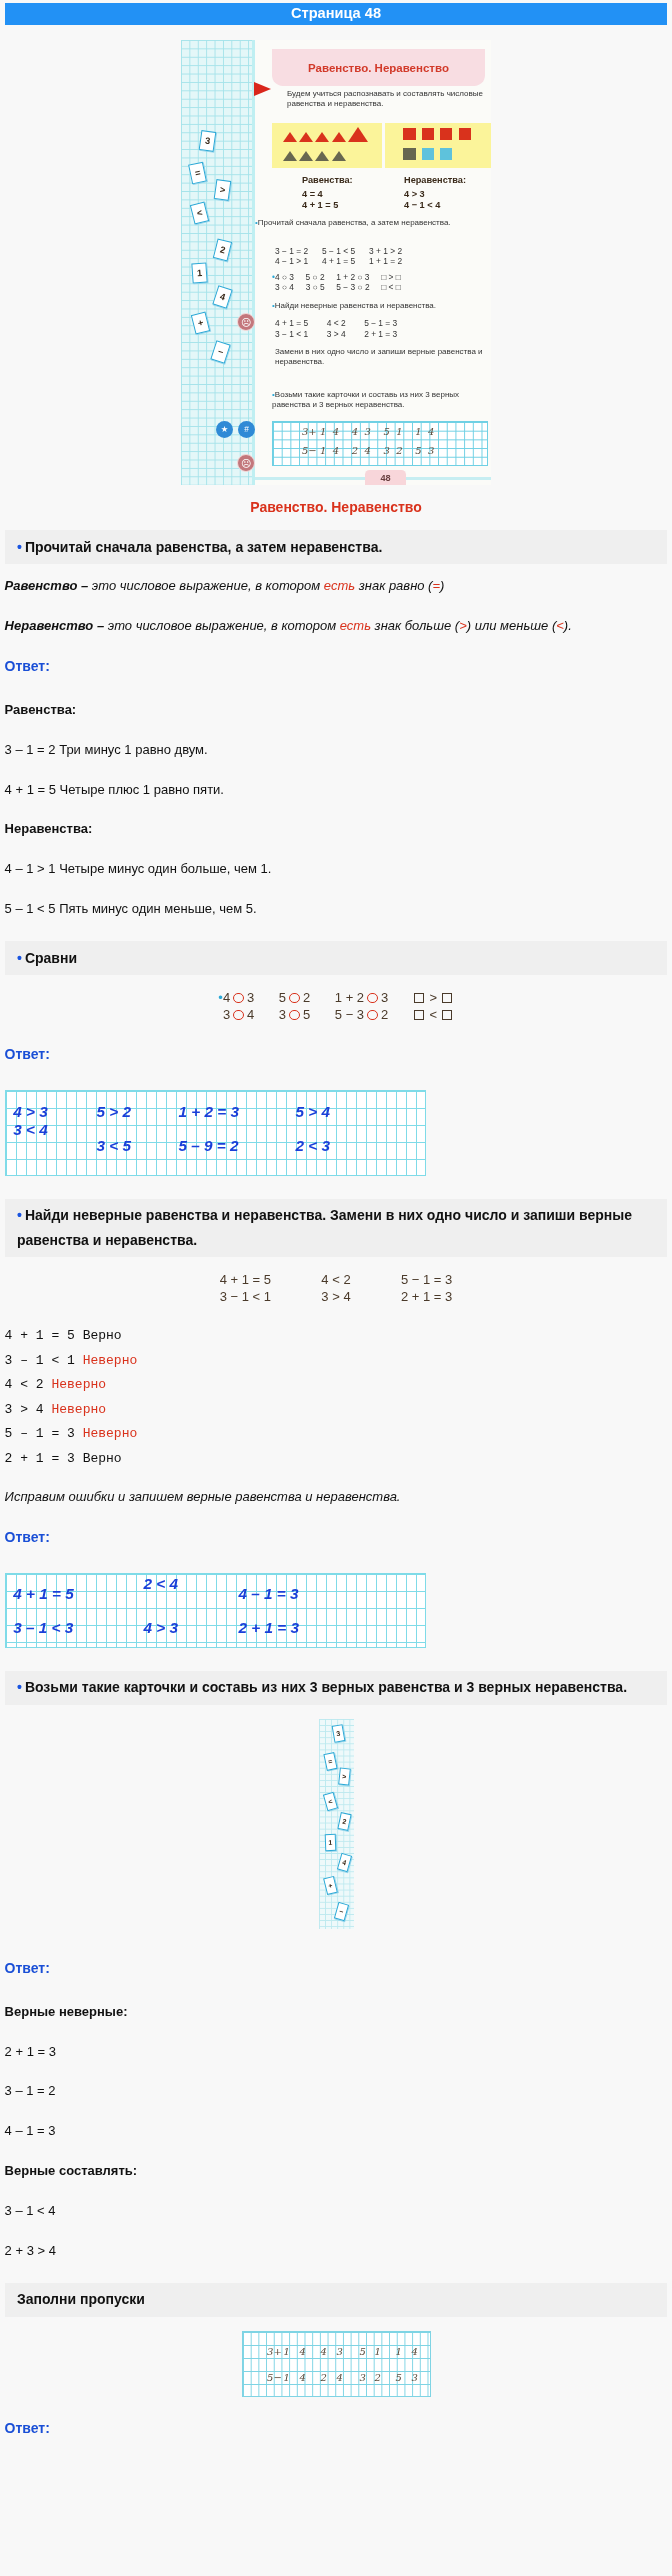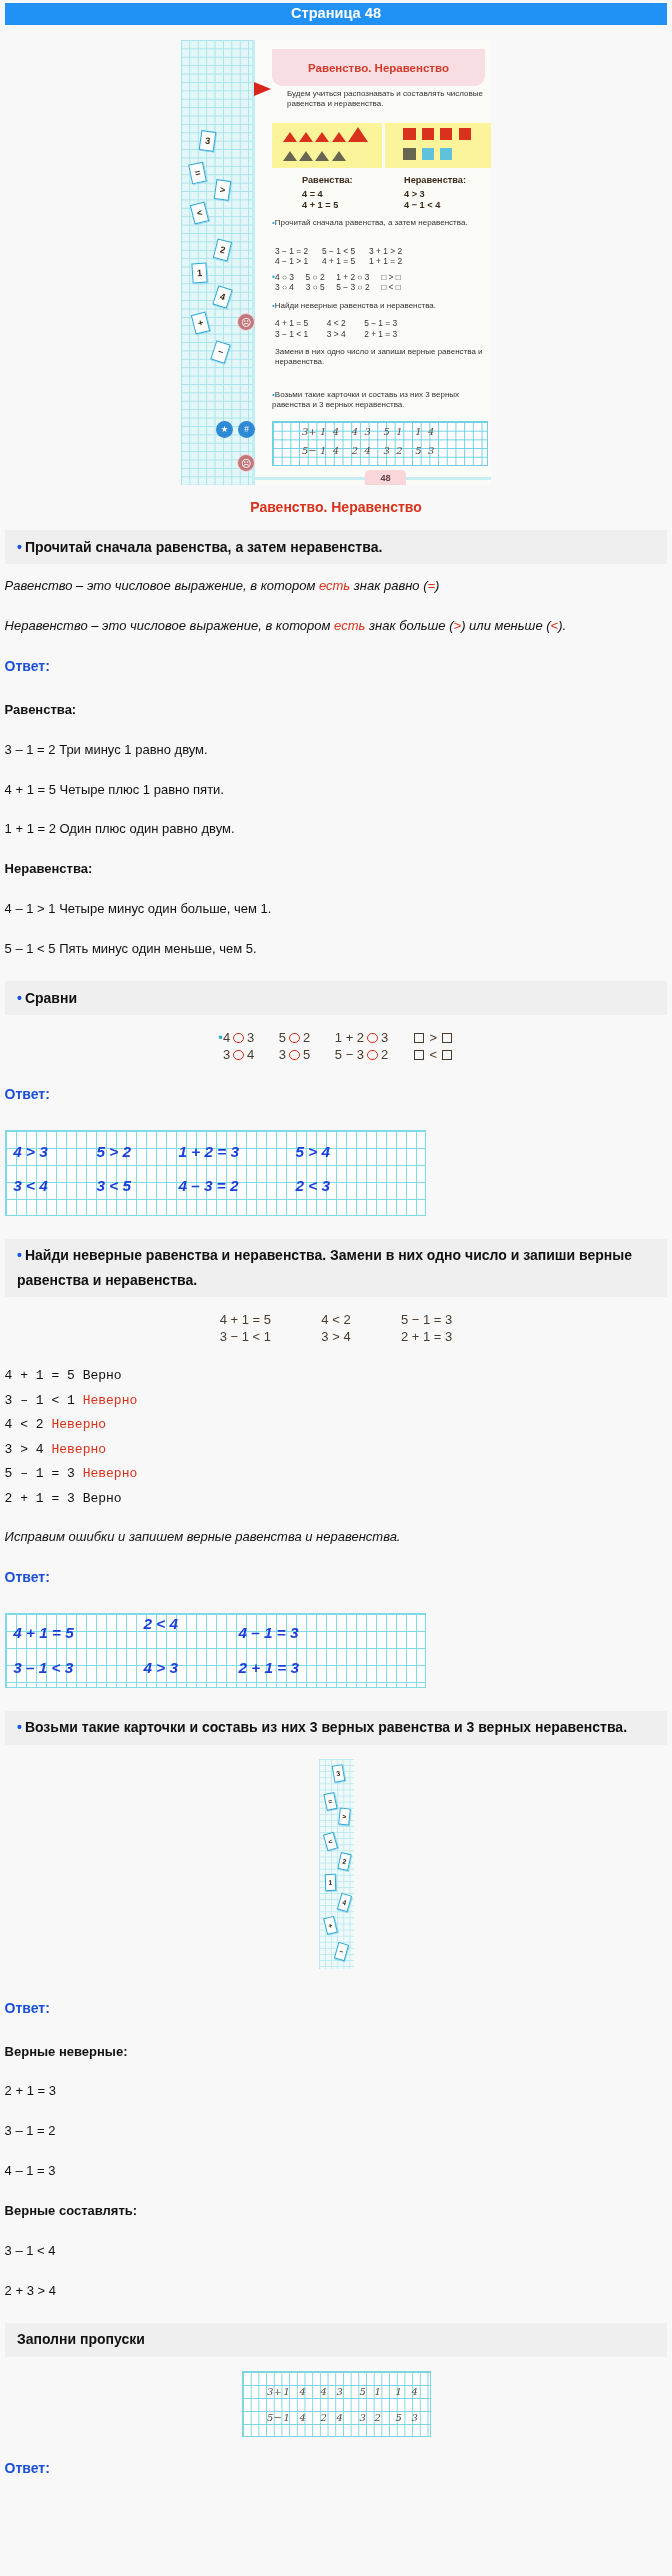--- a/index.html
+++ b/index.html
@@ -107,21 +107,21 @@
   .task {
     background: #efefef;
     font-weight: bold; font-size: 14px;
     padding: 4.6px 12.3px;
     line-height: 24.6px;
     margin: 0 0 14px 0;
   }
   .task .dot { color: #1a55e0; margin-right: 3.1px; }
   p { margin: 0 0 24.6px 0; line-height: 15.3px; }
   .def { font-style: italic; }
-  .def b { font-weight: normal; }
+  .def b { font-weight: bold; }
   .red { color: #d9321c; }
   .answer-label { color: #1a4fd6; font-weight: bold; font-size: 14px; margin: 0 0 28px 0; }
   .subhead { font-weight: bold; margin-bottom: 24.6px; }
   .list-tight p { margin: 0 0 9.2px 0; font-family: Liberation Mono, monospace; }
 
   .expr-block { display: flex; justify-content: center; margin: 6.1px 0 23px; }
   .expr-table { font-size: 13px; color: #4a3a2a; border-collapse: collapse; }
   .expr-table td { padding: 0 12.3px; line-height: 17px; white-space: pre; text-align: right; }
   .circ { display: inline-block; width: 10.7px; height: 10.7px; border: 0.8px solid #d9321c; border-radius: 50%; vertical-align: -1.5px; margin: 0 3.1px; }
   .box { display: inline-block; width: 10px; height: 10px; border: 0.8px solid #4a3a2a; vertical-align: -0.8px; margin: 0 1.5px; }
@@ -197,21 +197,21 @@
       <div><span class="sq dark"></span><span class="sq blue"></span><span class="sq blue"></span></div>
     </div>
 
     <div class="book-eq" style="left:121px;top:135px">Равенства:</div>
     <div class="book-eq" style="left:121px;top:149px">4 = 4</div>
     <div class="book-eq" style="left:121px;top:160px">4 + 1 = 5</div>
     <div class="book-eq" style="left:223px;top:135px">Неравенства:</div>
     <div class="book-eq" style="left:223px;top:149px">4 &gt; 3</div>
     <div class="book-eq" style="left:223px;top:160px">4 − 1 &lt; 4</div>
 
-    <div class="book-text" style="left:91px;top:178px;width:215px"><span class="bullet-dot">•</span><span>Прочитай сначала равенства, а затем неравенства.</span></div>
+    <div class="book-text" style="left:74px;top:178px;width:215px"><span class="bullet-dot">•</span><span>Прочитай сначала равенства, а затем неравенства.</span></div>
     <div class="book-mono" style="left:94px;top:206px">3 − 1 = 2      5 − 1 &lt; 5      3 + 1 &gt; 2</div>
     <div class="book-mono" style="left:94px;top:216px">4 − 1 &gt; 1      4 + 1 = 5      1 + 1 = 2</div>
 
     <div class="book-mono" style="left:91px;top:232px"><span class="bullet-dot">•</span>4 ○ 3     5 ○ 2     1 + 2 ○ 3     □ &gt; □</div>
     <div class="book-mono" style="left:94px;top:242px">3 ○ 4     3 ○ 5     5 − 3 ○ 2     □ &lt; □</div>
 
     <div class="book-text" style="left:91px;top:261px;width:215px"><span class="bullet-dot">•</span><span>Найди неверные равенства и неравенства.</span></div>
     <div class="book-mono" style="left:94px;top:278px">4 + 1 = 5        4 &lt; 2        5 − 1 = 3</div>
     <div class="book-mono" style="left:94px;top:289px">3 − 1 &lt; 1        3 &gt; 4        2 + 1 = 3</div>
     <div class="book-text" style="left:94px;top:307px;width:212px">Замени в них одно число и запиши верные равенства и неравенства.</div>
@@ -231,21 +231,20 @@
   <div class="task"><span class="dot">•</span><span>Прочитай сначала равенства, а затем неравенства.</span></div>
 
   <p class="def"><b>Равенство</b><b> – </b><span>это числовое выражение, в котором </span><span class="red">есть</span><span> знак равно (</span><span class="red">=</span><span>)</span></p>
 
   <p class="def"><b>Неравенство</b><b> – </b><span>это числовое выражение, в котором </span><span class="red">есть</span><span> знак больше (</span><span class="red">&gt;</span><span>) или меньше (</span><span class="red">&lt;</span><span>).</span></p>
 
   <div class="answer-label">Ответ:</div>
   <p class="subhead">Равенства:</p>
   <p>3 – 1 = 2 Три минус 1 равно двум.</p>
   <p>4 + 1 = 5 Четыре плюс 1 равно пяти.</p>
-  <p>1 + 1 = 2 Один плюс один равно двум.</p>
   <p class="subhead">Неравенства:</p>
   <p>4 – 1 &gt; 1 Четыре минус один больше, чем 1.</p>
   <p>5 – 1 &lt; 5 Пять минус один меньше, чем 5.</p>
 
   <div class="task"><span class="dot">•</span><span>Сравни</span></div>
 
   <div class="expr-block">
     <table class="expr-table">
       <tbody>
           <tr>
@@ -263,23 +262,23 @@
     </tbody>
       </table>
   </div>
 
   <div class="answer-label">Ответ:</div>
   <div class="grid-answer" style="width:421px;height:86px">
     <span class="cell" style="left:7.7px;top:12.3px">4 &gt; 3</span>
     <span class="cell" style="left:91px;top:12.3px">5 &gt; 2</span>
     <span class="cell" style="left:173px;top:12.3px">1 + 2 = 3</span>
     <span class="cell" style="left:290px;top:12.3px">5 &gt; 4</span>
-    <span class="cell" style="left:7.7px;top:46px">3 &lt; 4</span>
+    <span class="cell" style="left:7.7px;top:30px">3 &lt; 4</span>
     <span class="cell" style="left:91px;top:46px">3 &lt; 5</span>
-    <span class="cell" style="left:173px;top:46px">4 – 3 = 2</span>
+    <span class="cell" style="left:173px;top:46px">5 – 9 = 2</span>
     <span class="cell" style="left:290px;top:46px">2 &lt; 3</span>
   </div>
 
   <div class="task"><span class="dot">•</span><span>Найди неверные равенства и неравенства. Замени в них одно число и запиши верные равенства и неравенства.</span></div>
 
   <div class="expr-block">
     <table class="expr-table">
       <tbody>
           <tr>
         <td style="padding-right:38px">4 + 1 = 5</td>

